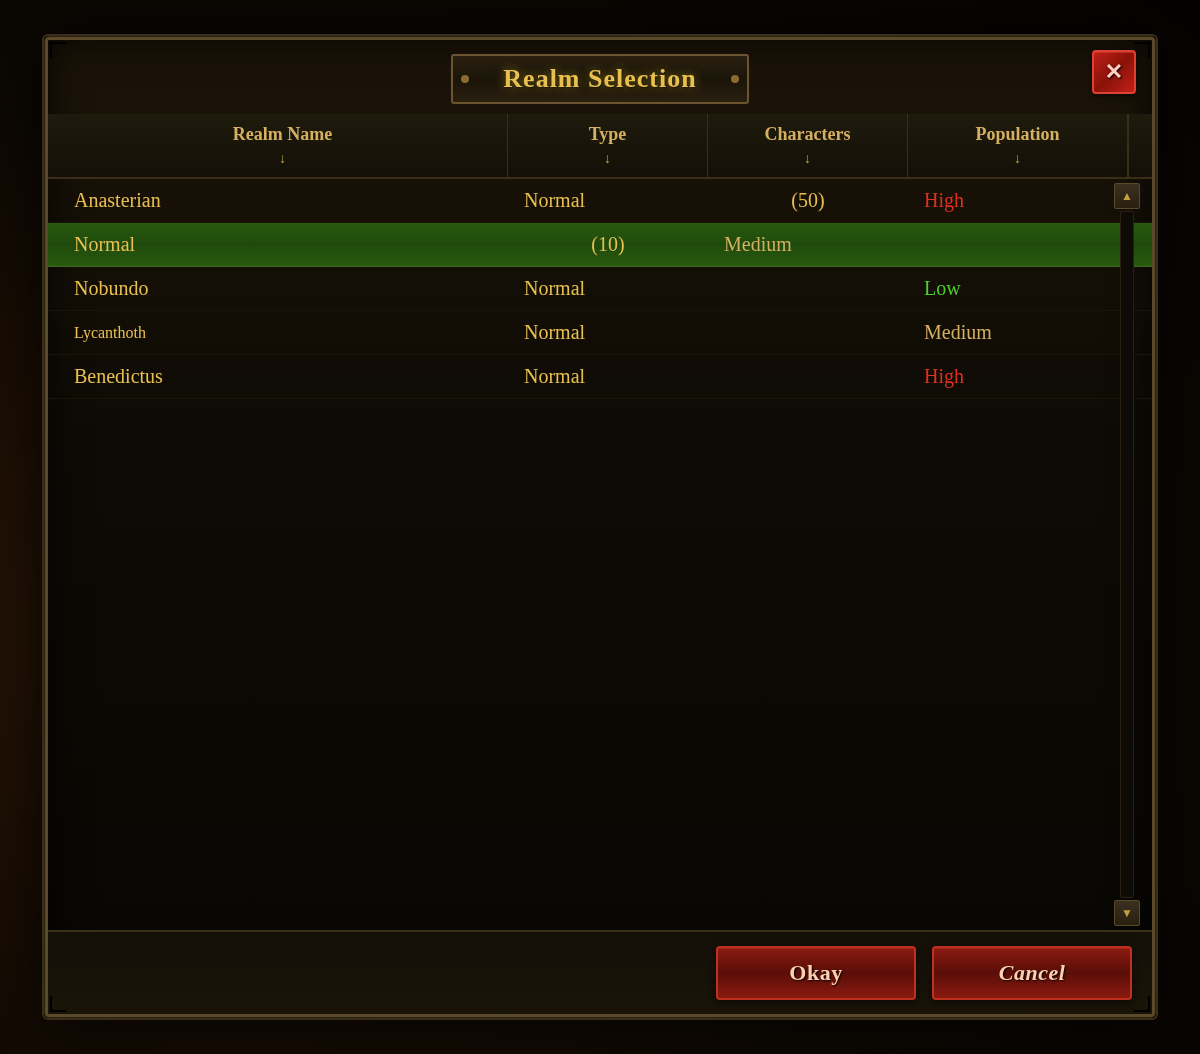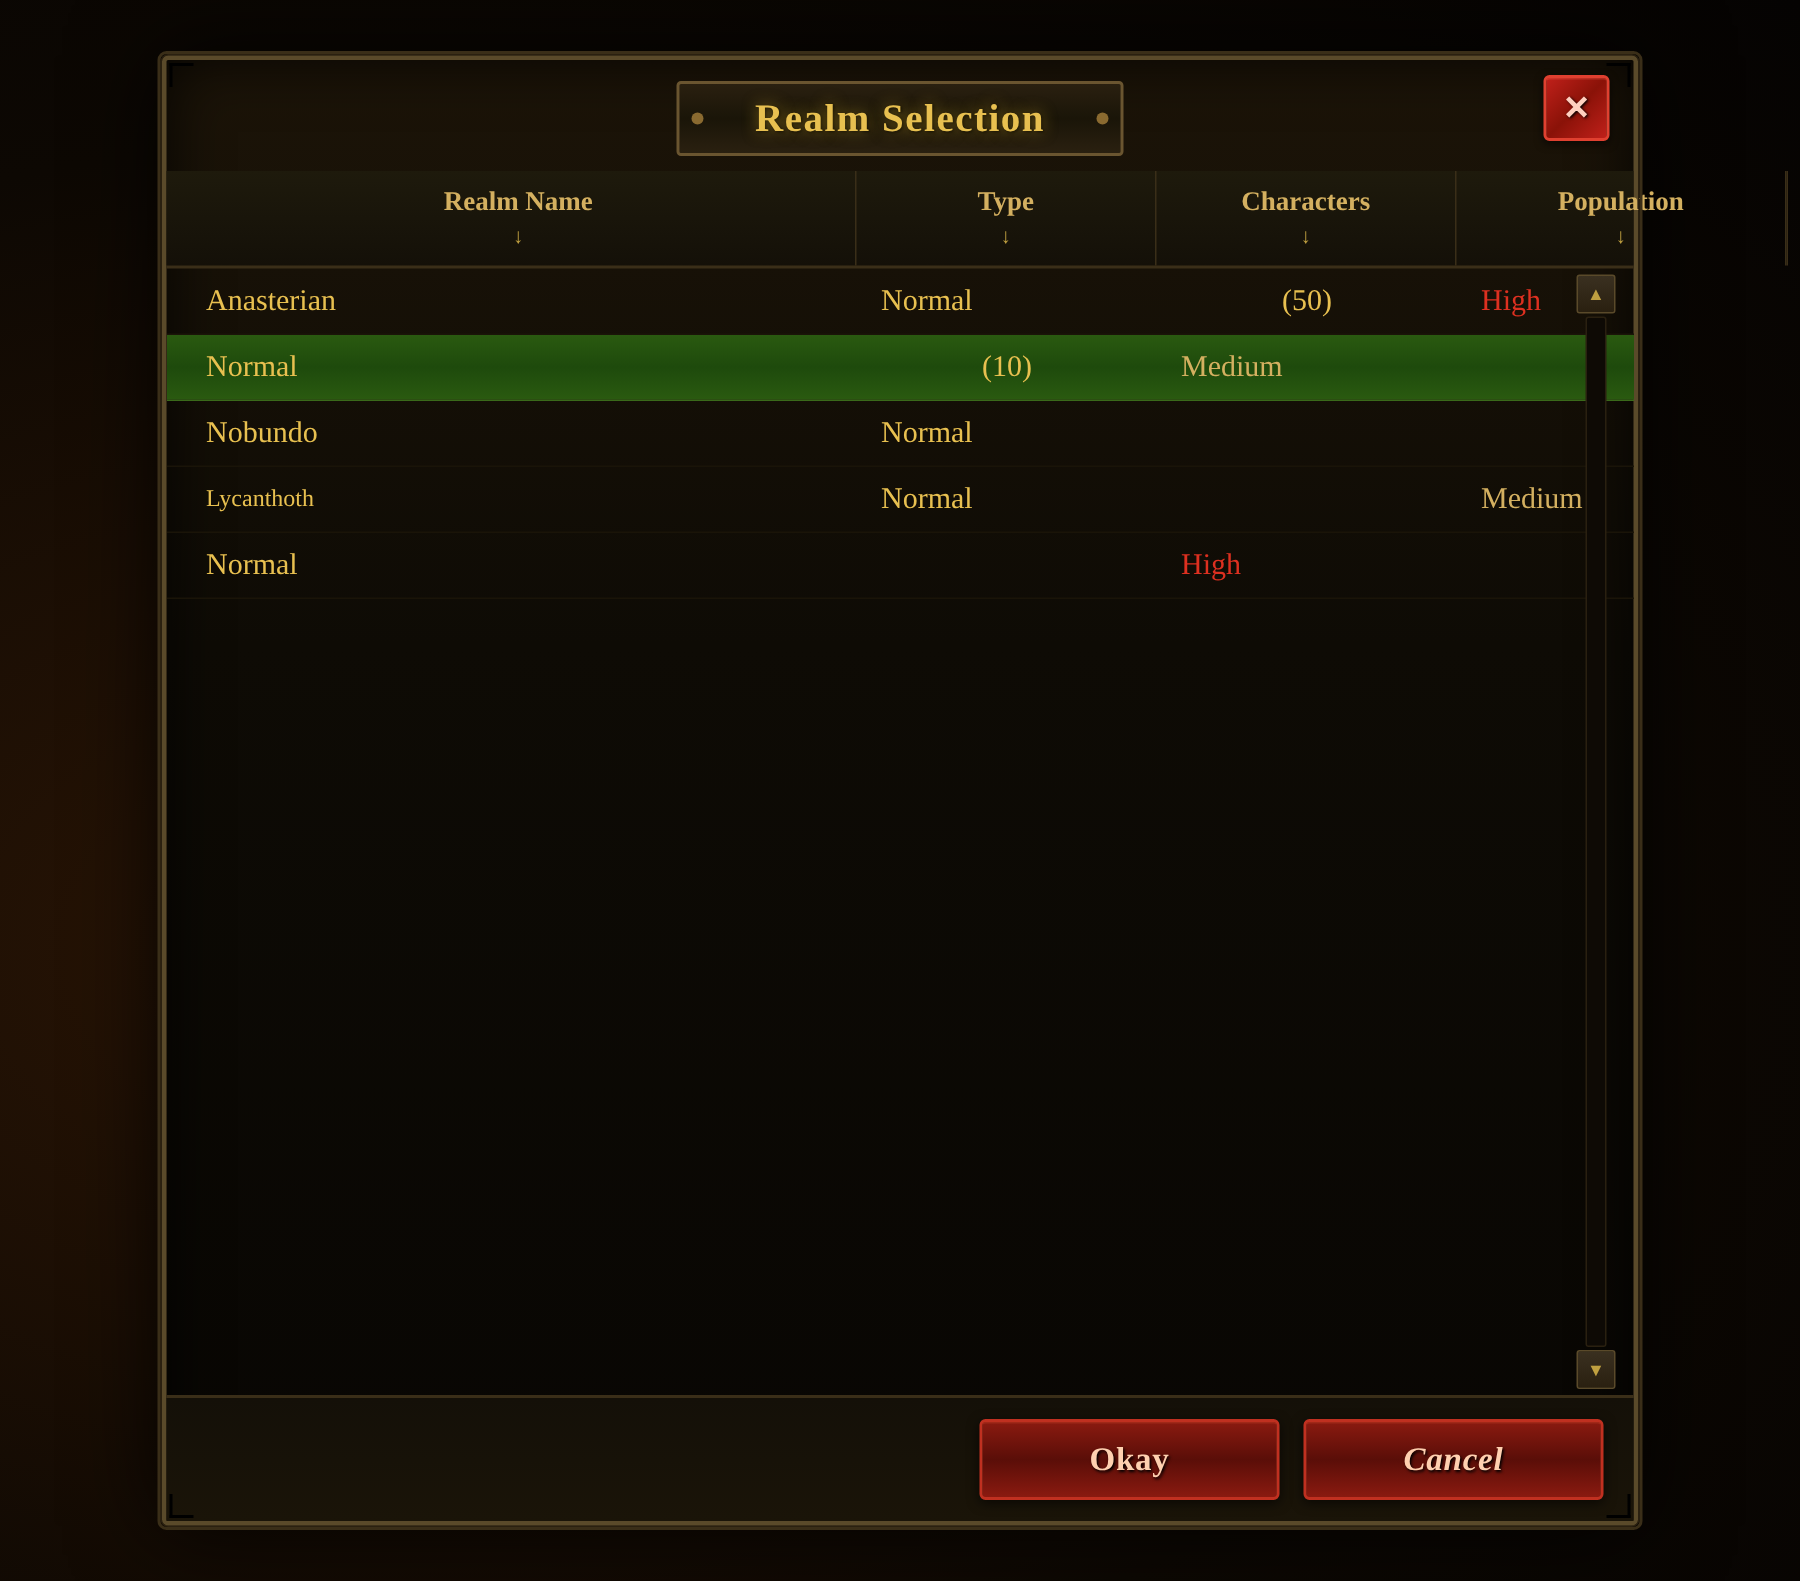--- a/index.html
+++ b/index.html
@@ -16,21 +16,21 @@
     }
 
     .bg-overlay {
       position: absolute;
       inset: 0;
       background: radial-gradient(ellipse at 20% 60%, #2a1505 0%, #0d0803 60%, #050302 100%);
     }
 
     .dialog {
       position: relative;
-      width: 984px;
+      width: 1110px;
       min-height: 980px;
       background: linear-gradient(180deg, #1c1408 0%, #0e0b05 40%, #080603 100%);
       border: 3px solid #5a4a2a;
       border-radius: 4px;
       box-shadow: 0 0 0 1px #2a2010, inset 0 0 40px rgba(0,0,0,0.8), 0 0 60px rgba(0,0,0,0.9);
       display: flex;
       flex-direction: column;
     }
 
     
@@ -325,28 +325,30 @@
     </div>
         <div class="table-row selected">
       <div class="cell cell-type">Normal</div>
       <div class="cell cell-chars">(10)</div>
       <div class="cell" style="color:#d4b060;">Medium</div>
     </div>
         <div class="table-row">
       <div class="cell" style="color:#e8c050; font-size:20px;">Nobundo</div>
       <div class="cell cell-type">Normal</div>
       <div class="cell cell-chars"></div>
+      <div class="cell" style="color:#50cc30;">Low</div>
     </div>
         <div class="table-row">
       <div class="cell" style="color:#e8c050; font-size:16px;">Lycanthoth</div>
       <div class="cell cell-type">Normal</div>
       <div class="cell cell-chars"></div>
       <div class="cell" style="color:#d4b060;">Medium</div>
     </div>
         <div class="table-row">
+      <div class="cell" style="color:#e8c050; font-size:20px;">Benedictus</div>
       <div class="cell cell-type">Normal</div>
       <div class="cell cell-chars"></div>
       <div class="cell" style="color:#dd3020;">High</div>
     </div>
       </div>
 
     <div class="scrollbar-track">
       <div class="scroll-btn">▲</div>
       <div class="scroll-track"></div>
       <div class="scroll-btn">▼</div>

